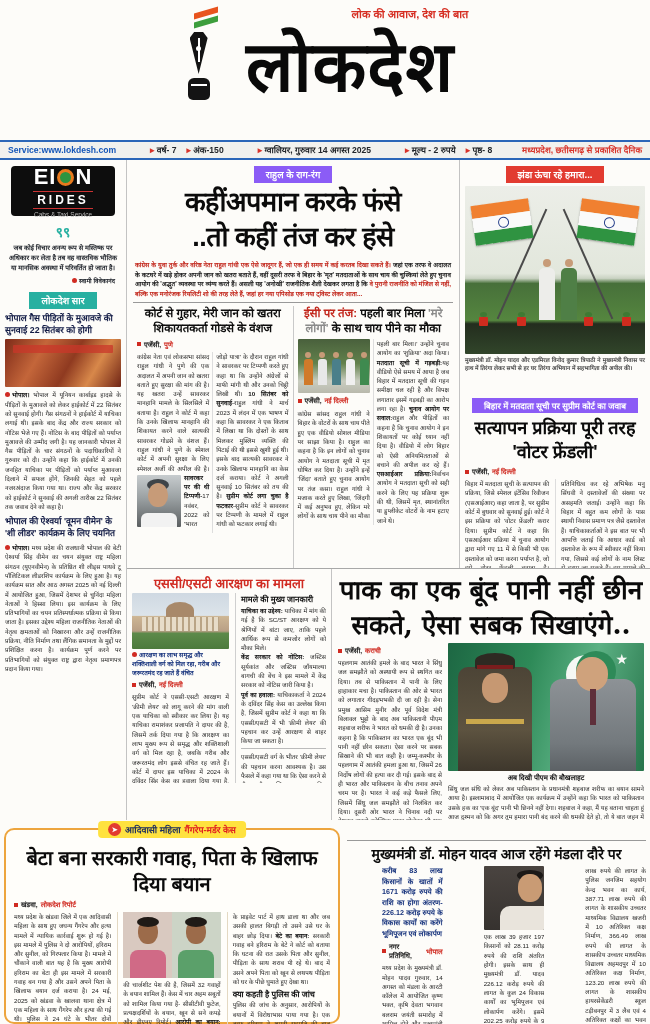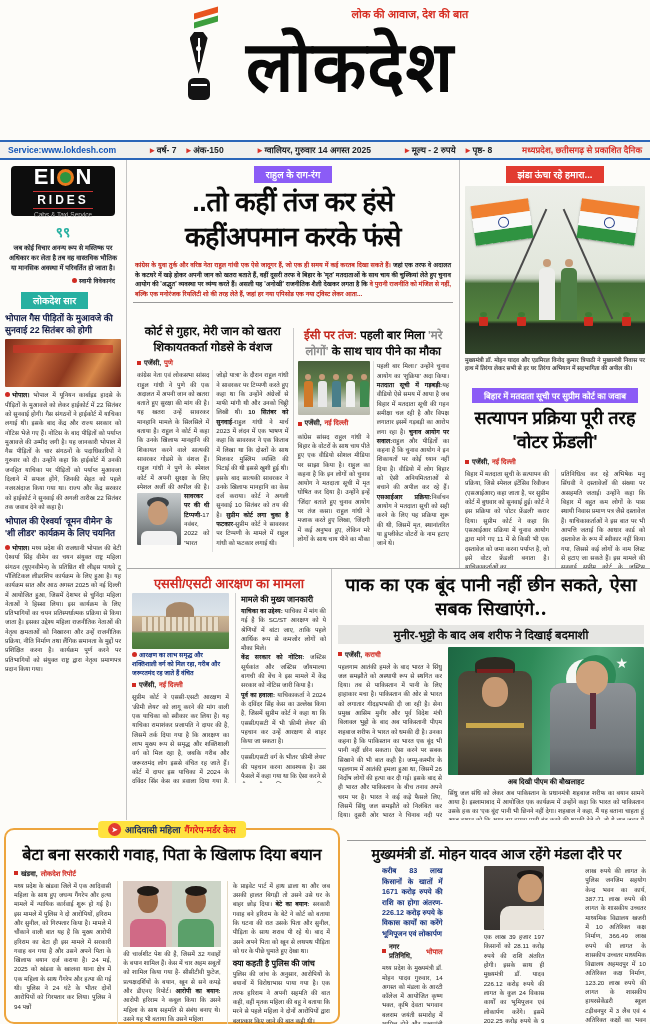--- a/index.html
+++ b/index.html
@@ -56,32 +56,32 @@
 
   
   .ad{background:#0d0d0d;border-radius:4px;height:50px;margin:2px 6px 6px;display:flex;flex-direction:column;align-items:center;justify-content:center;color:#fff;}
   .ad .brand{font-size:22px;font-weight:bold;letter-spacing:1px;display:flex;align-items:center;}
   .ad .oc{display:inline-block;width:17px;height:17px;border:3.5px solid #e87a1e;border-radius:50%;background:#2c9440;margin:0 1px;}
   .ad .rides{font-size:12px;letter-spacing:3px;font-weight:bold;border-top:1.5px solid #c33;border-bottom:1.5px solid #c33;padding:1px 4px;margin-top:1px;}
   .ad .cabs{font-size:6.5px;color:#bbb;margin-top:2px;}
   .qmark{color:#27b0a1;font-size:14px;font-weight:bold;text-align:center;}
   .qtext{font-size:6.6px;font-weight:bold;line-height:1.55;text-align:center;color:#23272e;margin:2px 2px;}
   .qauth{font-size:6.2px;font-weight:bold;text-align:right;color:#23272e;margin:2px 6px 5px 0;}
-  .saarban{text-align:left;margin:2px 16px 4px;}
+  .saarban{text-align:center;margin:2px 16px 4px;}
   .shead{font-size:8.8px;font-weight:bold;line-height:1.35;color:#131c46;margin:2px 0 3px;}
   .sphoto{height:48px;margin:2px 0 3px;}
   .ph-crowd{background:linear-gradient(120deg,#7e2a18 0%,#c4663a 30%,#8f3a20 55%,#d8884a 75%,#6f2415 100%);}
   .ph-crowd .ban{position:absolute;top:6px;left:8px;right:8px;height:8px;background:#c9372a;opacity:.75;border-radius:1px;}
 
   
   .lk{text-align:center;margin:1px 0 2px;}
   .bigh{font-weight:bold;font-size:27px;line-height:1.3;text-align:center;color:#0b0b0b;letter-spacing:-0.5px;}
   .intro{font-size:6.3px;font-weight:bold;line-height:1.5;text-align:justify;margin:5px 2px 4px;}
   .ired{color:#c2271c;}
-  .subrow{display:flex;border-top:1px solid #999;padding-top:3px;margin-top:2px;height:268px;overflow:hidden;align-items:center;}
+  .subrow{display:flex;border-top:1px solid #999;padding-top:3px;margin-top:2px;height:268px;overflow:hidden;}
   .subart{flex:1;padding:0 4px;overflow:hidden;}
   .subart+.subart{border-left:1px solid #c9c9c9;}
   .subh{font-size:11.5px;font-weight:bold;line-height:1.35;color:#0d0d0d;text-align:center;}
   .subh .red{color:#c2271c;}
   .subh .gray{color:#8b8b8b;}
   .cols2{column-count:2;column-gap:7px;column-rule:1px solid #ddd;margin-top:2px;}
   .ph-rahul{width:44px;height:52px;float:left;margin:2px 3px 2px 0;background:linear-gradient(180deg,#c7ccce 0%,#9aa0a2 45%,#5b5f61 100%);break-inside:avoid;}
   .ph-rahul .face{position:absolute;top:8px;left:11px;width:20px;height:24px;border-radius:50% 50% 46% 46%;background:#c79b78;}
   .ph-rahul .hair{position:absolute;top:4px;left:10px;width:22px;height:12px;border-radius:50%;background:#3f4448;}
   .ph-rahul .shirt{position:absolute;bottom:0;left:4px;width:36px;height:14px;background:#f2f2f2;border-radius:6px 6px 0 0;}
@@ -111,21 +111,21 @@
   .crow .ca{flex:0 0 97px;overflow:hidden;}
   .crow .cb{flex:1;border-left:1px solid #cfcfcf;padding-left:5px;overflow:hidden;}
   .ph-sc{height:56px;background:linear-gradient(180deg,#cfd9e2 0%,#dce4ea 40%,#cdb694 42%,#b99f85 68%,#5d8a4a 72%,#4c7a3c 100%);}
   .ph-sc .dome{position:absolute;top:9px;left:34px;width:28px;height:17px;border-radius:50% 50% 0 0;background:#a8896a;}
   .ph-sc .col{position:absolute;top:24px;left:10px;right:10px;height:14px;background:repeating-linear-gradient(90deg,#e7dcc8 0 4px,#b9a485 4px 6px);}
   .ccap{font-size:6.3px;font-weight:bold;color:#16327c;line-height:1.4;margin-top:2px;}
   .ibox h4{font-size:8px;color:#111;margin-bottom:2px;}
   .imore{border-top:1px solid #bbb;margin-top:3px;padding-top:3px;}
 
   
-  .phead{font-family:"DejaVu Serif","Liberation Serif",serif;font-size:18px;font-weight:bold;line-height:1.35;text-align:center;color:#0a0a0a;}
+  .phead{font-family:"DejaVu Serif","Liberation Serif",serif;font-size:26px;font-weight:bold;line-height:1.35;text-align:center;color:#0a0a0a;}
   .pband{background:#e6e6e3;font-weight:bold;font-size:11.5px;text-align:center;padding:2px 0;margin:3px 0;color:#111;}
   .pcols{display:flex;gap:6px;overflow:hidden;}
   .pcols .pa{flex:0 0 104px;overflow:hidden;}
   .pcols .pb{flex:1;overflow:hidden;}
   .ph-pak{height:128px;background:linear-gradient(105deg,#1d6743 0%,#2e8a58 38%,#5cb184 66%,#27744a 100%);}
   .cres{position:absolute;top:12px;right:38px;width:40px;height:40px;border-radius:50%;background:#f5f8f4;}
   .cres::after{content:"";position:absolute;top:-4px;left:10px;width:40px;height:40px;border-radius:50%;background:#2e8a58;}
   .star{position:absolute;top:8px;right:16px;color:#f5f8f4;font-size:14px;}
   .gen{position:absolute;left:10px;bottom:0;width:74px;height:104px;background:linear-gradient(180deg,#4c4436 0%,#5d5340 60%,#3e372c 100%);border-radius:10px 10px 0 0;}
   .gen .cap2{position:absolute;top:-14px;left:17px;width:40px;height:16px;border-radius:50% 50% 10% 10%;background:#2e2a22;}
@@ -136,21 +136,21 @@
   .pm .head{position:absolute;top:-22px;left:26px;width:32px;height:34px;border-radius:48%;background:#cfa27c;}
   .pm .tie{position:absolute;top:10px;left:40px;width:6px;height:36px;background:#5e2f3a;}
   .pcap{font-weight:bold;font-size:7px;text-align:center;margin:2px 0;color:#111;}
 
   
   .gbox{flex:0 0 336px;position:relative;border:2px solid #eda53e;border-radius:10px;background:#fffefa;padding:13px 8px 4px;overflow:visible;}
   .glabel{position:absolute;top:-9px;left:50%;transform:translateX(-50%);background:#ffe23f;border-radius:4px;padding:2px 10px;font-size:9px;font-weight:bold;white-space:nowrap;display:flex;align-items:center;gap:4px;}
   .glabel .tg{display:inline-flex;align-items:center;justify-content:center;width:13px;height:13px;border-radius:50%;background:#e23b30;color:#fff;font-size:7px;}
   .glabel .d{color:#1a2b5e;}
   .glabel .r{color:#e02020;}
-  .ghead{font-size:16px;font-weight:bold;text-align:center;line-height:1.3;color:#0b0b0b;margin:2px 0 1px;}
+  .ghead{font-size:20px;font-weight:bold;text-align:center;line-height:1.3;color:#0b0b0b;margin:2px 0 1px;}
   .gcols{display:flex;gap:6px;overflow:hidden;height:148px;}
   .gcols>div{flex:1;overflow:hidden;}
   .gcols>div+div{border-left:1px solid #e4d9c2;padding-left:5px;}
   .ph-mug{height:66px;display:flex;margin-bottom:2px;}
   .mug{flex:1;position:relative;}
   .mug.m1{background:#d9c9c0;}
   .mug.m2{background:#ccd4c6;}
   .mug .fh{position:absolute;top:8px;left:50%;transform:translateX(-50%);width:20px;height:24px;border-radius:46%;background:#9c6b4a;}
   .mug .hh{position:absolute;top:5px;left:50%;transform:translateX(-50%);width:22px;height:10px;border-radius:50%;background:#1f1a16;}
   .mug .sh{position:absolute;bottom:0;left:50%;transform:translateX(-50%);width:36px;height:28px;border-radius:8px 8px 0 0;}
@@ -231,22 +231,22 @@
       <p class="bt"><span class="rdot"></span><b>भोपाल।</b> <span>भोपाल में यूनियन कार्बाइड हादसे के पीड़ितों के मुआवजे को लेकर हाईकोर्ट में 22 सितंबर को सुनवाई होगी। गैस संगठनों ने हाईकोर्ट में याचिका लगाई थी। इसके बाद केंद्र और राज्य सरकार को नोटिस भेजे गए हैं। नोटिस के बाद पीड़ितों को पर्याप्त मुआवजे की उम्मीद जगी है। यह जानकारी भोपाल में गैस पीड़ितों के चार संगठनों के पदाधिकारियों ने गुरुवार को दी। उन्होंने कहा कि हाईकोर्ट में उनकी जनहित याचिका पर पीड़ितों को पर्याप्त मुआवजा दिलाने में सफल होंगे, जिनकी सेहत को पहले नजरअंदाज किया गया था। राज्य और केंद्र सरकार को हाईकोर्ट ने सुनवाई की अगली तारीख 22 सितंबर तक जवाब देने को कहा है।</span></p>
       <div class="shead" style="margin-top:5px;">भोपाल की ऐश्वर्या 'वूमन वीमेन' के 'शी लीडर' कार्यक्रम के लिए चयनित</div>
       <p class="bt"><span class="rdot"></span><b>भोपाल।</b> <span>मध्य प्रदेश की राजधानी भोपाल की बेटी ऐश्वर्या सिंह वीमेन का चयन संयुक्त राष्ट्र महिला संगठन (यूएनवीमेन) के प्रतिष्ठित शी लीड्स पाथवे टू पॉलिटिकल लीडरशिप कार्यक्रम के लिए हुआ है। यह कार्यक्रम सात और आठ अगस्त 2025 को नई दिल्ली में आयोजित हुआ, जिसमें देशभर से चुनिंदा महिला नेताओं ने हिस्सा लिया। इस कार्यक्रम के लिए प्रतिभागियों का चयन प्रतिस्पर्धात्मक प्रक्रिया से किया जाता है। इसका उद्देश्य महिला राजनीतिक नेताओं की नेतृत्व क्षमताओं को निखारना और उन्हें राजनीतिक प्रक्रिया, नीति निर्माण तथा लैंगिक समानता के मुद्दों पर प्रशिक्षित करना है। कार्यक्रम पूर्ण करने पर प्रतिभागियों को संयुक्त राष्ट्र द्वारा नेतृत्व प्रमाणपत्र प्रदान किया गया।</span></p>
     </aside>
 
     <main class="maincol">
       <div class="toprow">
 
         <section class="centercol">
           <div class="lk"><span class="kick kblue">राहुल के राग-रंग</span></div>
+          <h1 class="bigh">कहींअपमान करके फंसे</h1>
           <h1 class="bigh">..तो कहीं तंज कर हंसे</h1>
-          <h1 class="bigh">कहींअपमान करके फंसे</h1>
           <p class="intro"><span class="ired">कांग्रेस के युवा तुर्क और वरिष्ठ नेता राहुल गांधी एक ऐसे जादूगर हैं, जो एक ही समय में कई करतब दिखा सकते हैं।</span><span> जहां एक तरफ वे अदालत के कटघरे में खड़े होकर अपनी जान को खतरा बताते हैं, वहीं दूसरी तरफ वे बिहार के 'मृत' मतदाताओं के साथ चाय की चुस्कियां लेते हुए चुनाव आयोग की 'अद्भुत' व्यवस्था पर व्यंग्य करते हैं। असली यह 'अनोखी' राजनीतिक शैली देखकर लगता है कि</span><span class="ired"> वे पुरानी राजनीति को मंजिल से नहीं, बल्कि एक मनोरंजक रियलिटी शो की तरह लेते हैं, जहां हर नया एपिसोड एक नया ट्विस्ट लेकर आता...</span></p>
 
           <div class="subrow">
 
             <article class="subart">
               <h2 class="subh">कोर्ट से गुहार, मेरी जान को खतरा शिकायतकर्ता गोडसे के वंशज</h2>
               <div class="by">
                   <span class="sq"></span>
                   <span>एजेंसी,</span>
                   <span class="pl">पुणे</span>
@@ -304,21 +304,21 @@
                 <div class="s3"></div>
               </div>
             <div class="man" style="left:74px;bottom:34px;background:#ededea;"></div>
             <div class="man" style="left:96px;bottom:34px;background:#4f7f46;"></div>
             <div class="pot" style="left:14px;"></div>
               <div class="pot" style="left:52px;"></div>
               <div class="pot" style="right:52px;"></div>
               <div class="pot" style="right:14px;"></div>
           </div>
           <p class="cap">मुख्यमंत्री डॉ. मोहन यादव और एडमिरल विनोद कुमार त्रिपाठी ने मुख्यमंत्री निवास पर हाथ में तिरंगा लेकर सभी से हर घर तिरंगा अभियान में सहभागिता की अपील की।</p>
-          <div class="rk" style="margin-top:12px;"><span class="kick kblue" style="font-size:8.4px;">बिहार में मतदाता सूची पर सुप्रीम कोर्ट का जवाब</span></div>
+          <div class="rk" style="margin-top:22px;"><span class="kick kblue" style="font-size:8.4px;">बिहार में मतदाता सूची पर सुप्रीम कोर्ट का जवाब</span></div>
           <h2 class="vhead">सत्यापन प्रक्रिया पूरी तरह 'वोटर फ्रेंडली'</h2>
           <div class="by">
               <span class="sq"></span>
               <span>एजेंसी,</span>
               <span class="pl">नई दिल्ली</span>
             </div>
           <div style="display:flex;gap:6px;overflow:hidden;">
             <p class="bt" style="flex:1;">बिहार में मतदाता सूची के सत्यापन की प्रक्रिया, जिसे स्पेशल इंटेंसिव रिवीजन (एसआईआर) कहा जाता है, पर सुप्रीम कोर्ट में बुधवार को सुनवाई हुई। कोर्ट ने इस प्रक्रिया को 'वोटर फ्रेंडली' करार दिया। सुप्रीम कोर्ट ने कहा कि एसआईआर प्रक्रिया में चुनाव आयोग द्वारा मांगे गए 11 में से किसी भी एक दस्तावेज को जमा करना पर्याप्त है, जो इसे वोटर फ्रेंडली बनाता है। याचिकाकर्ताओं का</p>
             <p class="bt" style="flex:1;border-left:1px solid #ddd;padding-left:5px;">प्रतिनिधित्व कर रहे अभिषेक मनु सिंघवी ने दस्तावेजों की संख्या पर असहमति जताई। उन्होंने कहा कि बिहार में बहुत कम लोगों के पास स्थायी निवास प्रमाण पत्र जैसे दस्तावेज हैं। याचिकाकर्ताओं ने इस बात पर भी आपत्ति जताई कि आधार कार्ड को दस्तावेज के रूप में स्वीकार नहीं किया गया, जिससे कई लोगों के नाम लिस्ट से हटाए जा सकते हैं। इस मामले की सुनवाई सुप्रीम कोर्ट के जस्टिस सूर्यकांत और जस्टिस जॉयमाल्या बागची की बेंच कर रही है।</p>
           </div>
@@ -348,21 +348,20 @@
               <p class="bt"><b>याचिका का उद्देश्य:</b> <span>याचिका में मांग की गई है कि SC/ST आरक्षण को ये श्रेणियों में बांटा जाए, ताकि पहले आर्थिक रूप से कमजोर लोगों को मौका मिले।</span></p>
               <p class="bt"><b>केंद्र सरकार को नोटिस:</b> <span>जस्टिस सूर्यकांत और जस्टिस जॉयमाल्या बागची की बेंच ने इस मामले में केंद्र सरकार को नोटिस जारी किया है।</span></p>
               <p class="bt"><b>पूर्व का हवाला:</b> <span>याचिकाकर्ता ने 2024 के दविंदर सिंह केस का उल्लेख किया है, जिसमें सुप्रीम कोर्ट ने कहा था कि एससी/एसटी में भी 'क्रीमी लेयर' की पहचान कर उन्हें आरक्षण से बाहर किया जा सकता है।</span></p>
               <p class="bt imore">एससी/एसटी वर्ग के भीतर 'क्रीमी लेयर' की पहचान करना आवश्यक है। उस फैसले में कहा गया था कि ऐसा करने से ही असली सामाजिक समानता स्थापित होगी। इसके विपरीत, केंद्र सरकार ने 9 अगस्त, 2024 को एक प्रेस कॉन्फ्रेंस में घोषणा की थी कि एनडीए सरकार संविधान के प्रति प्रतिबद्ध है और एससी/एसटी आरक्षण में 'क्रीमी लेयर' का कोई प्रावधान नहीं लाएगी।</p>
             </div>
           </div>
         </section>
 
         <section class="pak">
           <h2 class="phead">पाक का एक बूंद पानी नहीं छीन सकते, ऐसा सबक सिखाएंगे..</h2>
-          <div class="pband">मुनीर-भुट्टो के बाद अब शरीफ ने दिखाई बदमाशी</div>
           <div class="pcols">
             <div class="pa">
               <div class="by">
                   <span class="sq"></span>
                   <span>एजेंसी,</span>
                   <span class="pl">कराची</span>
                 </div>
               <p class="bt">पहलगाम आतंकी हमले के बाद भारत ने सिंधु जल समझौते को अस्थायी रूप से स्थगित कर दिया। तब से पाकिस्तान में पानी के लिए हाहाकार मचा है। पाकिस्तान की ओर से भारत को लगातार गीदड़भभकी दी जा रही है। सेना प्रमुख आसिम मुनीर और पूर्व विदेश मंत्री बिलावल भुट्टो के बाद अब पाकिस्तानी पीएम शहबाज शरीफ ने भारत को धमकी दी है। उनका कहना है कि पाकिस्तान का भारत एक बूंद भी पानी नहीं छीन सकता। ऐसा करने पर सबक सिखाने की भी बात कही है। जम्मू-कश्मीर के पहलगाम में आतंकी हमला हुआ था, जिसमें 26 निर्दोष लोगों की हत्या कर दी गई। इसके बाद से ही भारत और पाकिस्तान के बीच तनाव अपने चरम पर है। भारत ने कई कड़े फैसले लिए, जिसमें सिंधु जल समझौते को निलंबित कर दिया। दूसरी ओर भारत ने चिनाब नदी पर नेशनल हाइड्रो इलेक्ट्रिक पावर प्रोजेक्ट भी शुरू कर दिया है। इस पर अब पाकिस्तान की बौखलाहट खुलकर सामने आ रही है।</p>
             </div>
             <div class="pb">

